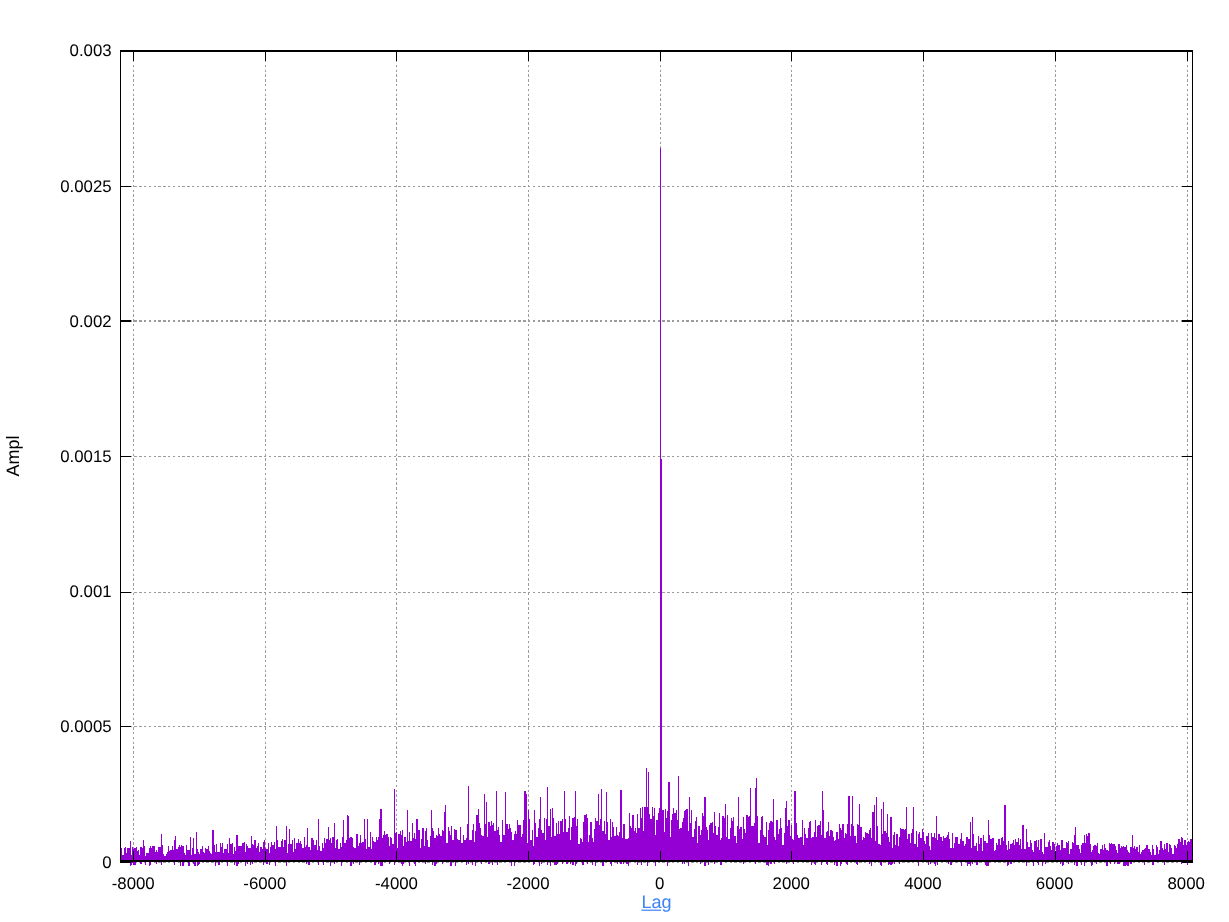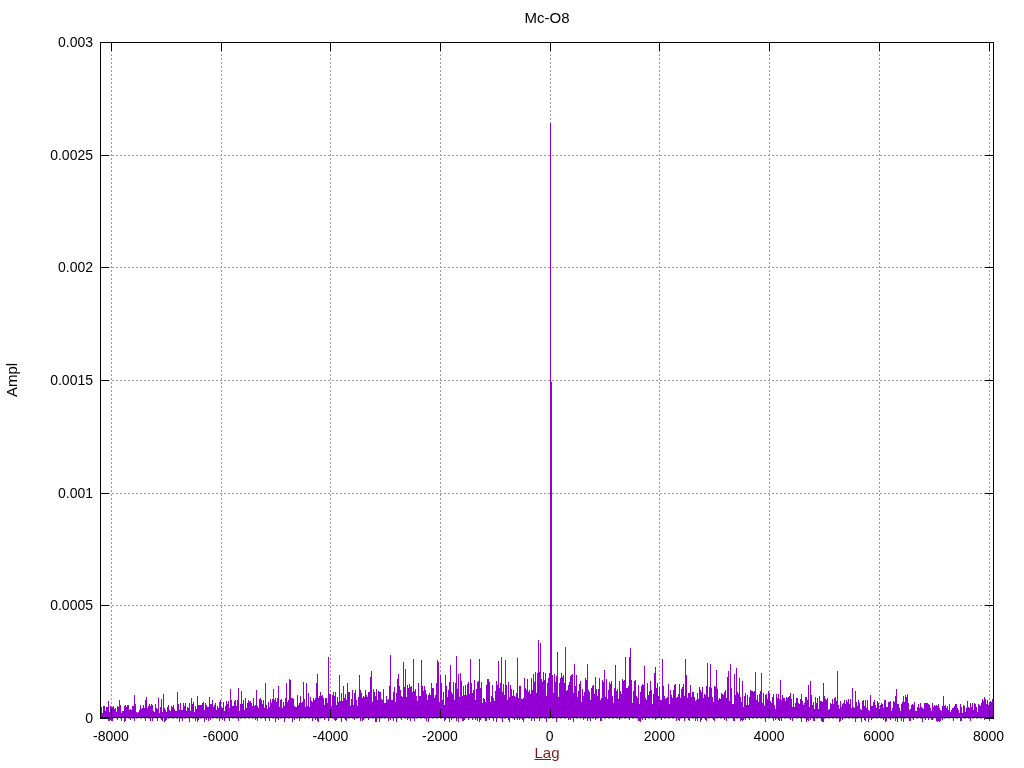--- a/index.html
+++ b/index.html
@@ -3,28 +3,27 @@
 <meta charset="utf-8">
 <style>
   html,body{margin:0;padding:0;background:#ffffff;}
   body{font-family:"Liberation Sans", sans-serif;}
   .chart{position:relative;width:1024px;height:768px;background:#ffffff;overflow:hidden;}
   .chart-title{position:absolute;top:9px;left:100px;width:894px;text-align:center;
     font-size:15px;color:#000;}
   .ylabel{position:absolute;left:11px;top:380px;transform:translate(-50%,-50%) rotate(-90deg);
     font-size:15px;color:#000;white-space:nowrap;}
   .xlabel{position:absolute;top:744px;left:100px;width:894px;text-align:center;
-    font-size:15px;color:#7f1d1d;text-decoration:underline;}
+    font-size:15px;color:#3b82f6;text-decoration:underline;}
   svg text{font-family:"Liberation Sans", sans-serif;font-size:14px;fill:#000;}
 </style>
 </head>
 <body>
 
 <div class="chart">
-  <div class="chart-title">Mc-O8</div>
   <div class="ylabel">Ampl</div>
   <div class="xlabel">Lag</div>
   <svg id="plot" width="1024" height="768" viewBox="0 0 1024 768" xmlns="http://www.w3.org/2000/svg">
       <path d="M111.5 42V718M221.5 42V718M330.5 42V718M440.5 42V718M550.5 42V718M659.5 42V718M769.5 42V718M879.5 42V718M989.5 42V718M100 718.5H994M100 605.5H994M100 493.5H994M100 380.5H994M100 267.5H994M100 155.5H994M100 42.5H994" stroke="#9b9b9b" stroke-width="1" stroke-dasharray="2 2" fill="none" shape-rendering="crispEdges"></path>
       <path d="M108.5 718v3.4M109.5 718v3.1M110.5 718v1.5M111.5 718v3.0M112.5 718v2.9M117.5 718v2.0M121.5 718v2.8M124.5 718v3.7M125.5 718v2.9M130.5 718v2.4M134.5 718v3.1M145.5 718v2.8M150.5 718v3.3M152.5 718v3.4M157.5 718v3.3M161.5 718v1.6M162.5 718v3.3M164.5 718v3.9M165.5 718v2.6M166.5 718v1.8M179.5 718v3.9M182.5 718v3.1M189.5 718v3.7M195.5 718v2.7M197.5 718v3.7M198.5 718v2.3M204.5 718v3.5M206.5 718v2.1M208.5 718v3.0M210.5 718v2.3M219.5 718v3.1M222.5 718v1.7M224.5 718v2.7M229.5 718v3.3M238.5 718v3.3M255.5 718v2.2M257.5 718v2.7M265.5 718v3.2M269.5 718v3.2M275.5 718v3.7M278.5 718v1.7M284.5 718v3.8M292.5 718v3.9M294.5 718v2.0M299.5 718v3.0M312.5 718v2.9M315.5 718v1.9M317.5 718v3.3M318.5 718v3.7M324.5 718v1.9M328.5 718v2.6M334.5 718v2.4M335.5 718v3.3M336.5 718v2.0M341.5 718v3.7M345.5 718v2.2M346.5 718v3.4M354.5 718v1.7M360.5 718v3.2M362.5 718v3.3M363.5 718v2.3M368.5 718v1.7M375.5 718v3.6M376.5 718v3.6M379.5 718v3.5M388.5 718v3.1M390.5 718v2.3M393.5 718v2.7M396.5 718v3.8M401.5 718v2.1M407.5 718v1.7M410.5 718v2.8M414.5 718v2.8M426.5 718v3.4M428.5 718v3.5M444.5 718v2.8M445.5 718v2.2M449.5 718v3.6M451.5 718v1.8M456.5 718v3.0M458.5 718v3.5M462.5 718v2.9M463.5 718v2.6M464.5 718v2.4M468.5 718v2.4M472.5 718v2.0M475.5 718v2.1M477.5 718v2.9M479.5 718v3.6M480.5 718v1.8M485.5 718v2.6M486.5 718v3.2M489.5 718v1.7M493.5 718v3.2M496.5 718v3.7M502.5 718v3.8M508.5 718v1.8M509.5 718v3.8M514.5 718v2.2M517.5 718v2.3M519.5 718v2.3M522.5 718v2.4M523.5 718v3.9M531.5 718v2.6M534.5 718v2.5M539.5 718v3.4M546.5 718v3.7M556.5 718v3.6M568.5 718v2.2M570.5 718v2.2M573.5 718v3.9M583.5 718v2.3M587.5 718v3.3M590.5 718v3.1M595.5 718v2.2M600.5 718v2.5M601.5 718v2.9M619.5 718v2.4M629.5 718v2.3M638.5 718v2.9M639.5 718v2.6M640.5 718v3.6M642.5 718v1.6M645.5 718v2.3M655.5 718v1.8M661.5 718v1.7M676.5 718v2.8M678.5 718v1.7M679.5 718v2.9M684.5 718v3.0M688.5 718v1.9M689.5 718v2.8M695.5 718v3.2M697.5 718v3.3M700.5 718v3.9M701.5 718v1.7M705.5 718v1.9M706.5 718v3.1M713.5 718v2.0M714.5 718v3.0M724.5 718v2.0M726.5 718v3.4M733.5 718v3.0M734.5 718v3.4M740.5 718v3.2M741.5 718v1.6M742.5 718v2.9M743.5 718v1.6M745.5 718v1.7M749.5 718v1.7M765.5 718v3.8M773.5 718v3.2M775.5 718v1.8M778.5 718v1.6M779.5 718v3.4M781.5 718v3.0M790.5 718v1.8M792.5 718v2.9M801.5 718v3.7M806.5 718v3.6M807.5 718v1.9M808.5 718v3.3M810.5 718v1.7M813.5 718v3.2M814.5 718v3.0M821.5 718v2.7M822.5 718v3.9M823.5 718v3.9M839.5 718v3.8M840.5 718v2.9M842.5 718v1.8M855.5 718v3.6M861.5 718v3.5M864.5 718v1.5M865.5 718v3.2M868.5 718v3.5M871.5 718v2.4M883.5 718v2.2M885.5 718v3.7M886.5 718v2.7M890.5 718v1.7M895.5 718v2.6M897.5 718v3.6M901.5 718v3.0M903.5 718v3.5M909.5 718v3.4M910.5 718v2.7M913.5 718v1.6M922.5 718v4.0M925.5 718v1.6M928.5 718v2.0M931.5 718v2.2M932.5 718v1.6M936.5 718v3.3M937.5 718v3.7M938.5 718v2.5M939.5 718v4.0M940.5 718v3.3M942.5 718v1.6M953.5 718v2.6M960.5 718v3.1M961.5 718v2.6M970.5 718v2.5M984.5 718v2.1M989.5 718v2.6" stroke="#9400d3" stroke-width="1" fill="none" shape-rendering="crispEdges"></path>
       <path d="M100.5 718V705.4M101.5 718V706.5M102.5 718V712.5M103.5 718V706.4M104.5 718V705.9M105.5 718V710.8M106.5 718V706.7M107.5 718V706.6M108.5 718V700.8M109.5 718V712.1M110.5 718V705.5M111.5 718V707.2M112.5 718V707.0M113.5 718V705.6M114.5 718V708.8M115.5 718V708.4M116.5 718V712.1M117.5 718V705.5M118.5 718V706.5M119.5 718V700.1M120.5 718V704.9M121.5 718V713.3M122.5 718V711.2M123.5 718V710.6M124.5 718V706.3M125.5 718V704.9M126.5 718V706.6M127.5 718V704.8M128.5 718V705.3M129.5 718V710.4M130.5 718V708.5M131.5 718V710.0M132.5 718V705.6M133.5 718V705.6M134.5 718V694.6M135.5 718V704.4M136.5 718V711.7M137.5 718V713.1M138.5 718V712.0M139.5 718V709.8M140.5 718V705.3M141.5 718V708.8M142.5 718V708.4M143.5 718V705.0M144.5 718V708.3M145.5 718V700.2M146.5 718V696.8M147.5 718V707.5M148.5 718V706.2M149.5 718V703.8M150.5 718V706.1M151.5 718V704.1M152.5 718V705.0M153.5 718V710.6M154.5 718V712.1M155.5 718V703.8M156.5 718V708.2M157.5 718V708.5M158.5 718V697.5M159.5 718V712.5M160.5 718V706.6M161.5 718V698.6M162.5 718V711.6M163.5 718V693.6M164.5 718V707.6M165.5 718V709.7M166.5 718V711.9M167.5 718V707.3M168.5 718V705.4M169.5 718V709.8M170.5 718V711.0M171.5 718V706.3M172.5 718V707.1M173.5 718V705.2M174.5 718V709.1M175.5 718V710.8M176.5 718V711.4M177.5 718V691.9M178.5 718V704.4M179.5 718V710.3M180.5 718V703.1M181.5 718V710.3M182.5 718V709.9M183.5 718V702.8M184.5 718V705.7M185.5 718V702.5M186.5 718V710.7M187.5 718V707.3M188.5 718V707.7M189.5 718V703.2M190.5 718V711.0M191.5 718V698.2M192.5 718V703.5M193.5 718V702.2M194.5 718V711.9M195.5 718V705.8M196.5 718V709.2M197.5 718V695.9M198.5 718V705.3M199.5 718V704.8M200.5 718V704.7M201.5 718V705.2M202.5 718V702.6M203.5 718V701.8M204.5 718V710.2M205.5 718V703.2M206.5 718V705.4M207.5 718V706.8M208.5 718V706.9M209.5 718V696.6M210.5 718V703.5M211.5 718V704.0M212.5 718V700.4M213.5 718V706.7M214.5 718V705.3M215.5 718V702.5M216.5 718V709.7M217.5 718V705.7M218.5 718V707.9M219.5 718V701.6M220.5 718V700.0M221.5 718V706.6M222.5 718V707.6M223.5 718V702.2M224.5 718V711.2M225.5 718V705.9M226.5 718V701.4M227.5 718V704.3M228.5 718V701.4M229.5 718V707.5M230.5 718V688.6M231.5 718V700.4M232.5 718V706.0M233.5 718V705.9M234.5 718V701.2M235.5 718V699.5M236.5 718V706.2M237.5 718V699.7M238.5 718V688.0M239.5 718V710.8M240.5 718V703.6M241.5 718V690.7M242.5 718V703.7M243.5 718V700.1M244.5 718V709.9M245.5 718V698.2M246.5 718V707.7M247.5 718V702.6M248.5 718V699.5M249.5 718V702.3M250.5 718V700.6M251.5 718V703.0M252.5 718V706.3M253.5 718V697.7M254.5 718V705.8M255.5 718V704.5M256.5 718V690.1M257.5 718V706.2M258.5 718V708.4M259.5 718V698.7M260.5 718V698.3M261.5 718V700.2M262.5 718V703.9M263.5 718V700.4M264.5 718V708.1M265.5 718V682.7M266.5 718V704.9M267.5 718V708.8M268.5 718V702.1M269.5 718V706.5M270.5 718V698.7M271.5 718V702.6M272.5 718V699.1M273.5 718V689.4M274.5 718V700.1M275.5 718V698.4M276.5 718V702.1M277.5 718V697.7M278.5 718V686.2M279.5 718V706.5M280.5 718V699.9M281.5 718V699.4M282.5 718V707.7M283.5 718V702.2M284.5 718V705.7M285.5 718V697.9M286.5 718V683.0M287.5 718V702.1M288.5 718V699.9M289.5 718V679.2M290.5 718V679.8M291.5 718V698.2M292.5 718V697.6M293.5 718V698.7M294.5 718V706.2M295.5 718V706.6M296.5 718V706.9M297.5 718V694.8M298.5 718V704.8M299.5 718V702.6M300.5 718V695.5M301.5 718V702.9M302.5 718V701.6M303.5 718V682.2M304.5 718V699.3M305.5 718V707.1M306.5 718V682.6M307.5 718V706.0M308.5 718V693.1M309.5 718V707.4M310.5 718V697.4M311.5 718V700.9M312.5 718V701.5M313.5 718V697.8M314.5 718V700.3M315.5 718V697.7M316.5 718V682.8M317.5 718V674.2M318.5 718V698.0M319.5 718V695.6M320.5 718V692.1M321.5 718V696.2M322.5 718V695.1M323.5 718V697.9M324.5 718V704.9M325.5 718V697.9M326.5 718V698.3M327.5 718V703.0M328.5 718V696.3M329.5 718V694.4M330.5 718V693.6M331.5 718V706.3M332.5 718V694.6M333.5 718V692.3M334.5 718V695.8M335.5 718V691.8M336.5 718V704.7M337.5 718V697.2M338.5 718V701.7M339.5 718V674.9M340.5 718V700.7M341.5 718V693.4M342.5 718V700.5M343.5 718V685.5M344.5 718V698.1M345.5 718V694.3M346.5 718V699.5M347.5 718V682.8M348.5 718V692.0M349.5 718V692.0M350.5 718V706.3M351.5 718V698.8M352.5 718V690.1M353.5 718V705.0M354.5 718V692.8M355.5 718V690.0M356.5 718V700.4M357.5 718V705.6M358.5 718V696.7M359.5 718V675.3M360.5 718V689.6M361.5 718V692.6M362.5 718V698.4M363.5 718V695.6M364.5 718V697.0M365.5 718V690.1M366.5 718V695.4M367.5 718V696.5M368.5 718V691.5M369.5 718V692.2M370.5 718V676.6M371.5 718V671.0M372.5 718V702.1M373.5 718V689.4M374.5 718V692.3M375.5 718V695.5M376.5 718V688.7M377.5 718V700.0M378.5 718V690.5M379.5 718V691.8M380.5 718V691.8M381.5 718V699.4M382.5 718V699.7M383.5 718V689.0M384.5 718V702.7M385.5 718V702.5M386.5 718V695.8M387.5 718V700.0M388.5 718V698.7M389.5 718V686.4M390.5 718V706.4M391.5 718V699.9M392.5 718V699.8M393.5 718V691.6M394.5 718V686.8M395.5 718V702.0M396.5 718V692.8M397.5 718V678.8M398.5 718V673.8M399.5 718V685.7M400.5 718V690.0M401.5 718V695.6M402.5 718V696.8M403.5 718V661.6M404.5 718V686.6M405.5 718V668.5M406.5 718V697.1M407.5 718V685.0M408.5 718V688.1M409.5 718V684.2M410.5 718V687.1M411.5 718V686.1M412.5 718V692.1M413.5 718V688.2M414.5 718V691.4M415.5 718V688.9M416.5 718V695.6M417.5 718V701.4M418.5 718V683.4M419.5 718V695.8M420.5 718V695.9M421.5 718V659.9M422.5 718V686.4M423.5 718V690.7M424.5 718V686.4M425.5 718V690.1M426.5 718V693.7M427.5 718V700.2M428.5 718V695.0M429.5 718V692.6M430.5 718V695.3M431.5 718V683.2M432.5 718V687.8M433.5 718V687.5M434.5 718V697.5M435.5 718V694.8M436.5 718V683.4M437.5 718V659.5M438.5 718V661.7M439.5 718V702.2M440.5 718V674.9M441.5 718V682.6M442.5 718V699.9M443.5 718V691.8M444.5 718V705.1M445.5 718V675.4M446.5 718V685.6M447.5 718V697.1M448.5 718V689.7M449.5 718V682.1M450.5 718V664.5M451.5 718V691.7M452.5 718V694.0M453.5 718V682.0M454.5 718V699.6M455.5 718V682.5M456.5 718V655.7M457.5 718V688.7M458.5 718V674.0M459.5 718V697.2M460.5 718V673.0M461.5 718V681.4M462.5 718V696.3M463.5 718V685.8M464.5 718V694.8M465.5 718V684.5M466.5 718V695.0M467.5 718V684.3M468.5 718V682.2M469.5 718V693.7M470.5 718V694.4M471.5 718V682.7M472.5 718V693.1M473.5 718V690.1M474.5 718V680.1M475.5 718V700.4M476.5 718V689.2M477.5 718V681.7M478.5 718V680.7M479.5 718V658.8M480.5 718V688.1M481.5 718V682.2M482.5 718V703.0M483.5 718V698.3M484.5 718V699.3M485.5 718V701.9M486.5 718V684.6M487.5 718V679.1M488.5 718V678.5M489.5 718V681.9M490.5 718V702.0M491.5 718V695.8M492.5 718V685.4M493.5 718V698.2M494.5 718V701.3M495.5 718V691.2M496.5 718V681.4M497.5 718V684.5M498.5 718V661.4M499.5 718V687.6M500.5 718V682.5M501.5 718V657.3M502.5 718V692.1M503.5 718V684.0M504.5 718V695.2M505.5 718V659.8M506.5 718V685.1M507.5 718V700.1M508.5 718V682.2M509.5 718V697.1M510.5 718V684.9M511.5 718V689.2M512.5 718V696.3M513.5 718V689.5M514.5 718V696.0M515.5 718V696.6M516.5 718V693.4M517.5 718V658.2M518.5 718V698.4M519.5 718V686.3M520.5 718V686.3M521.5 718V699.2M522.5 718V699.3M523.5 718V698.2M524.5 718V677.9M525.5 718V688.2M526.5 718V689.7M527.5 718V678.8M528.5 718V692.3M529.5 718V690.3M530.5 718V694.4M531.5 718V678.0M532.5 718V690.2M533.5 718V673.6M534.5 718V681.5M535.5 718V672.3M536.5 718V692.9M537.5 718V672.8M538.5 718V640.2M539.5 718V672.3M540.5 718V643.4M541.5 718V678.7M542.5 718V682.4M543.5 718V672.4M544.5 718V679.7M545.5 718V673.4M546.5 718V695.8M547.5 718V683.0M548.5 718V677.6M549.5 718V673.3M550.5 718V688.3M551.5 718V678.8M552.5 718V675.0M553.5 718V693.4M554.5 718V674.1M555.5 718V681.7M556.5 718V676.1M557.5 718V651.5M558.5 718V697.4M559.5 718V683.1M560.5 718V678.1M561.5 718V673.1M562.5 718V677.3M563.5 718V674.9M564.5 718V683.4M565.5 718V646.7M566.5 718V690.5M567.5 718V690.3M568.5 718V685.3M569.5 718V681.7M570.5 718V676.1M571.5 718V675.0M572.5 718V674.1M573.5 718V692.6M574.5 718V664.3M575.5 718V685.5M576.5 718V674.9M577.5 718V697.4M578.5 718V690.5M579.5 718V683.9M580.5 718V680.8M581.5 718V702.2M582.5 718V688.6M583.5 718V696.2M584.5 718V691.5M585.5 718V677.5M586.5 718V680.4M587.5 718V663.8M588.5 718V689.5M589.5 718V691.7M590.5 718V700.4M591.5 718V687.9M592.5 718V686.1M593.5 718V684.9M594.5 718V693.9M595.5 718V676.6M596.5 718V688.5M597.5 718V695.6M598.5 718V689.0M599.5 718V677.5M600.5 718V700.1M601.5 718V698.1M602.5 718V680.3M603.5 718V681.8M604.5 718V670.0M605.5 718V697.1M606.5 718V678.8M607.5 718V699.2M608.5 718V690.4M609.5 718V681.6M610.5 718V684.2M611.5 718V680.7M612.5 718V696.4M613.5 718V702.5M614.5 718V688.4M615.5 718V664.5M616.5 718V690.8M617.5 718V689.0M618.5 718V699.4M619.5 718V680.8M620.5 718V690.6M621.5 718V694.1M622.5 718V678.8M623.5 718V681.0M624.5 718V679.7M625.5 718V656.7M626.5 718V688.1M627.5 718V688.3M628.5 718V686.2M629.5 718V656.8M630.5 718V685.2M631.5 718V679.8M632.5 718V702.5M633.5 718V691.4M634.5 718V680.6M635.5 718V679.9M636.5 718V695.5M637.5 718V697.7M638.5 718V685.1M639.5 718V704.3M640.5 718V691.6M641.5 718V685.8M642.5 718V684.4M643.5 718V685.4M644.5 718V666.0M645.5 718V697.7M646.5 718V700.1M647.5 718V683.0M648.5 718V695.3M649.5 718V690.8M650.5 718V681.3M651.5 718V690.2M652.5 718V704.3M653.5 718V694.4M654.5 718V673.1M655.5 718V667.3M656.5 718V688.0M657.5 718V683.0M658.5 718V696.4M659.5 718V687.4M660.5 718V699.5M661.5 718V700.3M662.5 718V659.2M663.5 718V685.6M664.5 718V696.2M665.5 718V698.7M666.5 718V698.2M667.5 718V697.4M668.5 718V683.7M669.5 718V704.0M670.5 718V689.7M671.5 718V695.2M672.5 718V698.3M673.5 718V689.9M674.5 718V685.0M675.5 718V684.4M676.5 718V698.3M677.5 718V697.4M678.5 718V693.6M679.5 718V683.7M680.5 718V697.8M681.5 718V688.5M682.5 718V687.1M683.5 718V683.8M684.5 718V695.5M685.5 718V694.2M686.5 718V675.1M687.5 718V698.0M688.5 718V693.3M689.5 718V692.7M690.5 718V684.8M691.5 718V696.7M692.5 718V691.6M693.5 718V692.4M694.5 718V697.1M695.5 718V700.8M696.5 718V700.2M697.5 718V693.3M698.5 718V699.0M699.5 718V686.9M700.5 718V689.7M701.5 718V692.0M702.5 718V686.7M703.5 718V698.3M704.5 718V694.0M705.5 718V694.6M706.5 718V686.4M707.5 718V663.2M708.5 718V697.0M709.5 718V687.0M710.5 718V663.6M711.5 718V688.3M712.5 718V696.9M713.5 718V702.4M714.5 718V686.3M715.5 718V687.3M716.5 718V670.2M717.5 718V689.3M718.5 718V700.2M719.5 718V697.5M720.5 718V698.7M721.5 718V693.4M722.5 718V694.1M723.5 718V694.7M724.5 718V692.0M725.5 718V689.7M726.5 718V698.0M727.5 718V676.7M728.5 718V671.2M729.5 718V701.2M730.5 718V689.9M731.5 718V688.4M732.5 718V703.7M733.5 718V704.4M734.5 718V673.9M735.5 718V695.4M736.5 718V668.0M737.5 718V692.4M738.5 718V694.1M739.5 718V678.2M740.5 718V697.4M741.5 718V702.0M742.5 718V680.7M743.5 718V706.9M744.5 718V696.1M745.5 718V693.1M746.5 718V704.5M747.5 718V695.2M748.5 718V704.6M749.5 718V697.4M750.5 718V689.7M751.5 718V691.2M752.5 718V691.1M753.5 718V691.5M754.5 718V690.8M755.5 718V672.2M756.5 718V699.5M757.5 718V694.7M758.5 718V702.4M759.5 718V694.2M760.5 718V690.9M761.5 718V672.6M762.5 718V703.3M763.5 718V692.5M764.5 718V706.2M765.5 718V695.2M766.5 718V693.5M767.5 718V698.5M768.5 718V691.2M769.5 718V693.0M770.5 718V701.1M771.5 718V703.3M772.5 718V697.0M773.5 718V694.3M774.5 718V704.7M775.5 718V708.7M776.5 718V694.2M777.5 718V697.9M778.5 718V693.8M779.5 718V698.6M780.5 718V680.2M781.5 718V699.6M782.5 718V695.2M783.5 718V697.9M784.5 718V697.7M785.5 718V700.6M786.5 718V696.7M787.5 718V698.1M788.5 718V697.4M789.5 718V696.1M790.5 718V693.2M791.5 718V699.4M792.5 718V706.6M793.5 718V694.2M794.5 718V706.9M795.5 718V702.5M796.5 718V697.5M797.5 718V697.6M798.5 718V703.0M799.5 718V703.7M800.5 718V698.9M801.5 718V694.1M802.5 718V700.7M803.5 718V704.9M804.5 718V703.3M805.5 718V697.4M806.5 718V697.3M807.5 718V699.5M808.5 718V685.2M809.5 718V707.0M810.5 718V680.7M811.5 718V695.3M812.5 718V704.6M813.5 718V702.2M814.5 718V708.9M815.5 718V697.0M816.5 718V703.0M817.5 718V698.4M818.5 718V709.3M819.5 718V695.6M820.5 718V701.0M821.5 718V701.1M822.5 718V702.2M823.5 718V683.0M824.5 718V695.9M825.5 718V699.2M826.5 718V699.5M827.5 718V698.3M828.5 718V709.5M829.5 718V708.6M830.5 718V702.8M831.5 718V704.0M832.5 718V699.4M833.5 718V704.3M834.5 718V698.0M835.5 718V697.1M836.5 718V700.6M837.5 718V701.5M838.5 718V704.5M839.5 718V708.5M840.5 718V700.6M841.5 718V707.3M842.5 718V703.6M843.5 718V702.7M844.5 718V700.0M845.5 718V704.0M846.5 718V699.5M847.5 718V701.6M848.5 718V698.7M849.5 718V704.2M850.5 718V699.1M851.5 718V707.5M852.5 718V687.8M853.5 718V707.2M854.5 718V707.8M855.5 718V691.0M856.5 718V701.6M857.5 718V705.5M858.5 718V699.7M859.5 718V702.6M860.5 718V708.5M861.5 718V710.0M862.5 718V700.5M863.5 718V700.2M864.5 718V705.8M865.5 718V700.3M866.5 718V708.3M867.5 718V699.5M868.5 718V709.9M869.5 718V711.3M870.5 718V694.5M871.5 718V706.2M872.5 718V705.6M873.5 718V701.6M874.5 718V700.4M875.5 718V705.2M876.5 718V708.0M877.5 718V701.4M878.5 718V703.3M879.5 718V709.6M880.5 718V705.3M881.5 718V702.9M882.5 718V703.8M883.5 718V708.4M884.5 718V700.2M885.5 718V700.3M886.5 718V706.5M887.5 718V706.8M888.5 718V701.7M889.5 718V702.2M890.5 718V700.9M891.5 718V711.3M892.5 718V707.5M893.5 718V701.3M894.5 718V702.3M895.5 718V695.5M896.5 718V689.2M897.5 718V704.0M898.5 718V704.1M899.5 718V707.8M900.5 718V711.1M901.5 718V704.4M902.5 718V702.3M903.5 718V695.6M904.5 718V702.1M905.5 718V695.1M906.5 718V696.8M907.5 718V694.3M908.5 718V703.1M909.5 718V710.4M910.5 718V708.5M911.5 718V705.2M912.5 718V704.2M913.5 718V704.9M914.5 718V702.3M915.5 718V710.8M916.5 718V711.4M917.5 718V707.3M918.5 718V704.1M919.5 718V708.1M920.5 718V703.2M921.5 718V706.9M922.5 718V708.2M923.5 718V709.2M924.5 718V702.7M925.5 718V703.4M926.5 718V702.9M927.5 718V703.0M928.5 718V703.5M929.5 718V704.8M930.5 718V708.4M931.5 718V710.9M932.5 718V703.4M933.5 718V706.6M934.5 718V705.4M935.5 718V705.6M936.5 718V704.6M937.5 718V705.9M938.5 718V704.0M939.5 718V708.4M940.5 718V710.2M941.5 718V710.9M942.5 718V705.8M943.5 718V695.6M944.5 718V706.3M945.5 718V704.9M946.5 718V707.7M947.5 718V705.9M948.5 718V709.7M949.5 718V704.0M950.5 718V711.9M951.5 718V709.8M952.5 718V708.2M953.5 718V707.5M954.5 718V706.3M955.5 718V704.1M956.5 718V704.2M957.5 718V707.5M958.5 718V709.6M959.5 718V712.8M960.5 718V704.1M961.5 718V707.4M962.5 718V712.6M963.5 718V704.5M964.5 718V705.7M965.5 718V711.7M966.5 718V708.2M967.5 718V700.9M968.5 718V706.9M969.5 718V708.4M970.5 718V703.4M971.5 718V707.2M972.5 718V702.8M973.5 718V709.7M974.5 718V703.4M975.5 718V704.2M976.5 718V706.5M977.5 718V711.8M978.5 718V703.9M979.5 718V704.9M980.5 718V706.4M981.5 718V703.2M982.5 718V699.0M983.5 718V701.4M984.5 718V697.2M985.5 718V698.6M986.5 718V704.1M987.5 718V700.1M988.5 718V704.5M989.5 718V701.6M990.5 718V701.0M991.5 718V701.9M992.5 718V699.2M993.5 718V700.8M550.5 718V123.1M551.5 718V382.3M328.5 718V657.2M390.5 718V654.9M413.5 718V659.4M470.5 718V659.4M630.5 718V648.1M685.5 718V659.4M730.5 718V663.9M837.5 718V670.7" stroke="#9400d3" stroke-width="1" fill="none" shape-rendering="crispEdges"></path>
       <path d="M111.5 718v-9M111.5 42v9M221.5 718v-9M221.5 42v9M330.5 718v-9M330.5 42v9M440.5 718v-9M440.5 42v9M550.5 718v-9M550.5 42v9M659.5 718v-9M659.5 42v9M769.5 718v-9M769.5 42v9M879.5 718v-9M879.5 42v9M989.5 718v-9M989.5 42v9M100 718.5h9M994 718.5h-9M100 605.5h9M994 605.5h-9M100 493.5h9M994 493.5h-9M100 380.5h9M994 380.5h-9M100 267.5h9M994 267.5h-9M100 155.5h9M994 155.5h-9M100 42.5h9M994 42.5h-9" stroke="#000000" stroke-width="1" fill="none" shape-rendering="crispEdges"></path>
       <rect x="100.5" y="42.5" width="893" height="675" stroke="#000000" stroke-width="1" fill="none" shape-rendering="crispEdges"></rect>
       <text x="111.0" y="741" text-anchor="middle">-8000</text>
       <text x="220.7" y="741" text-anchor="middle">-6000</text>

